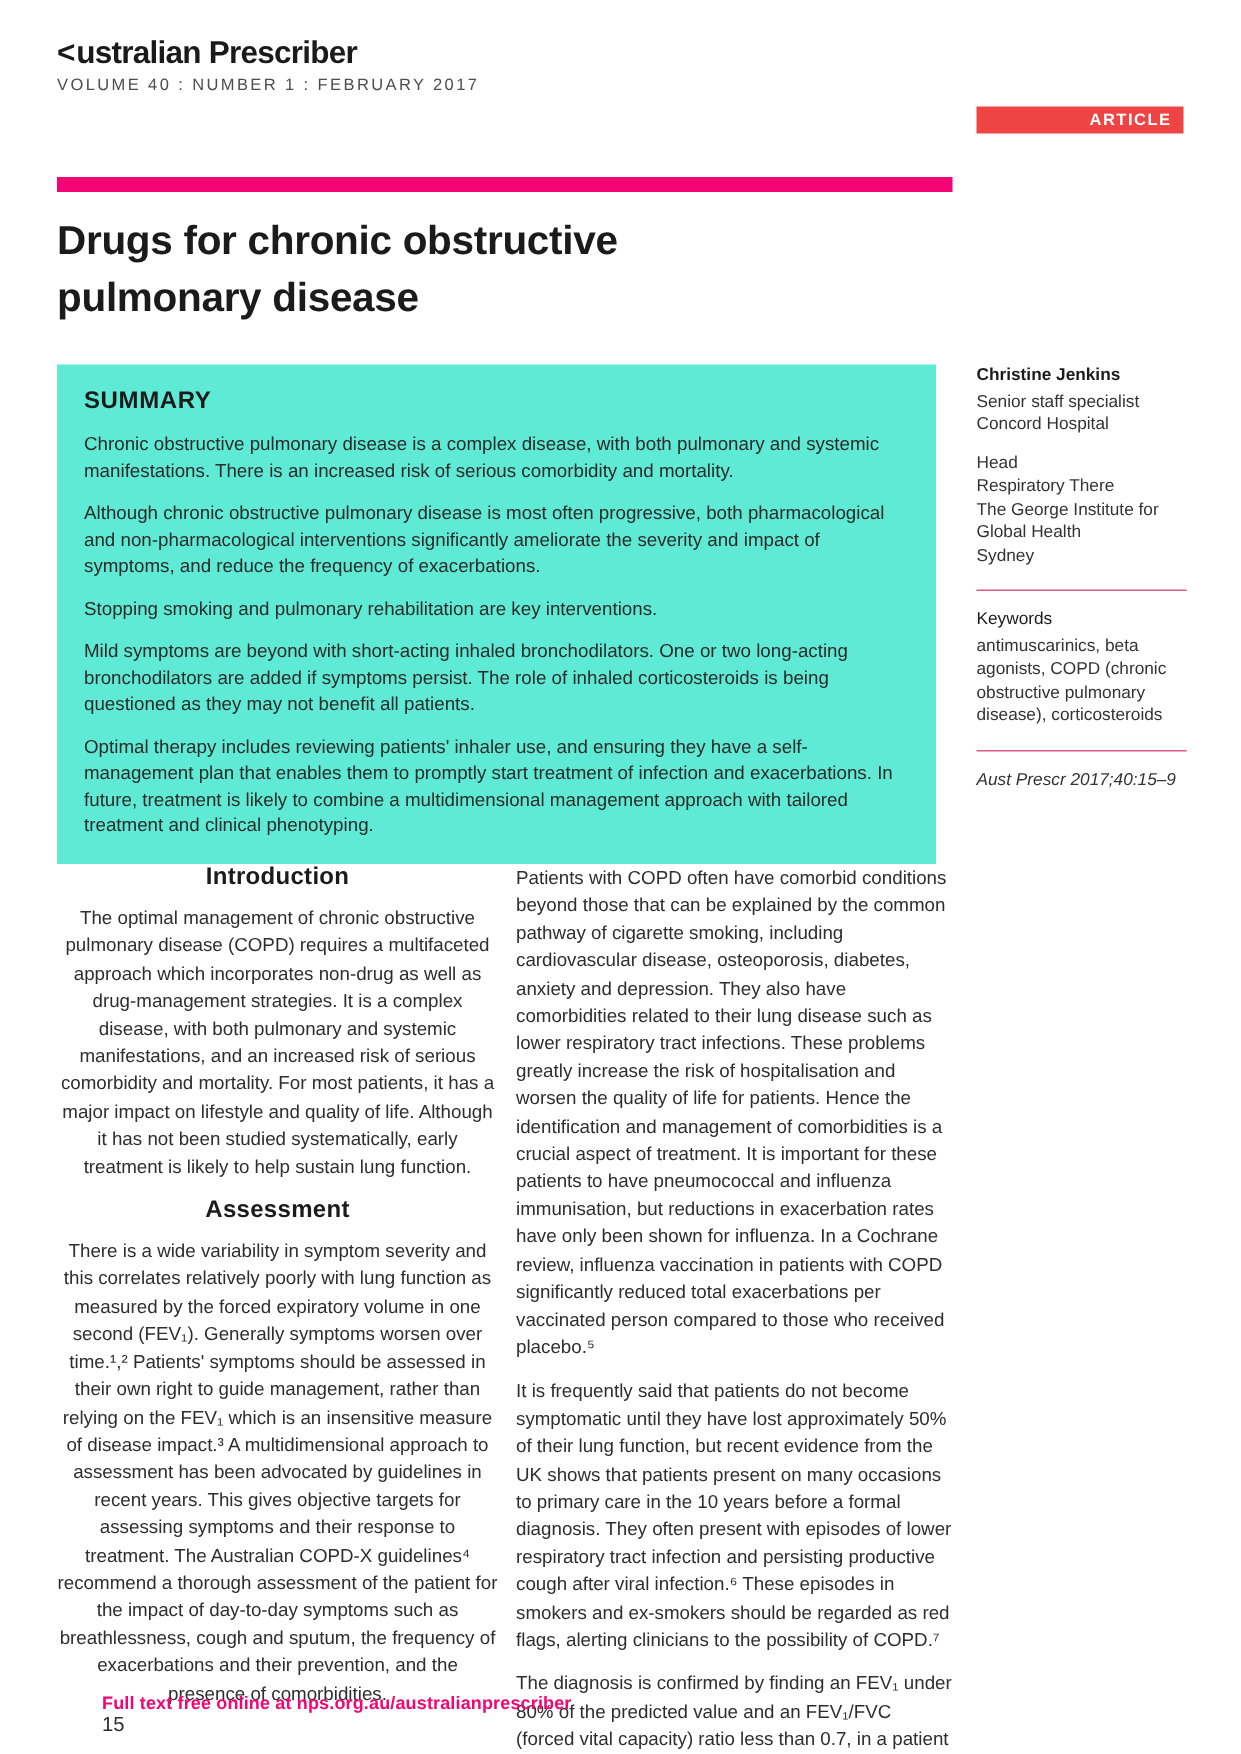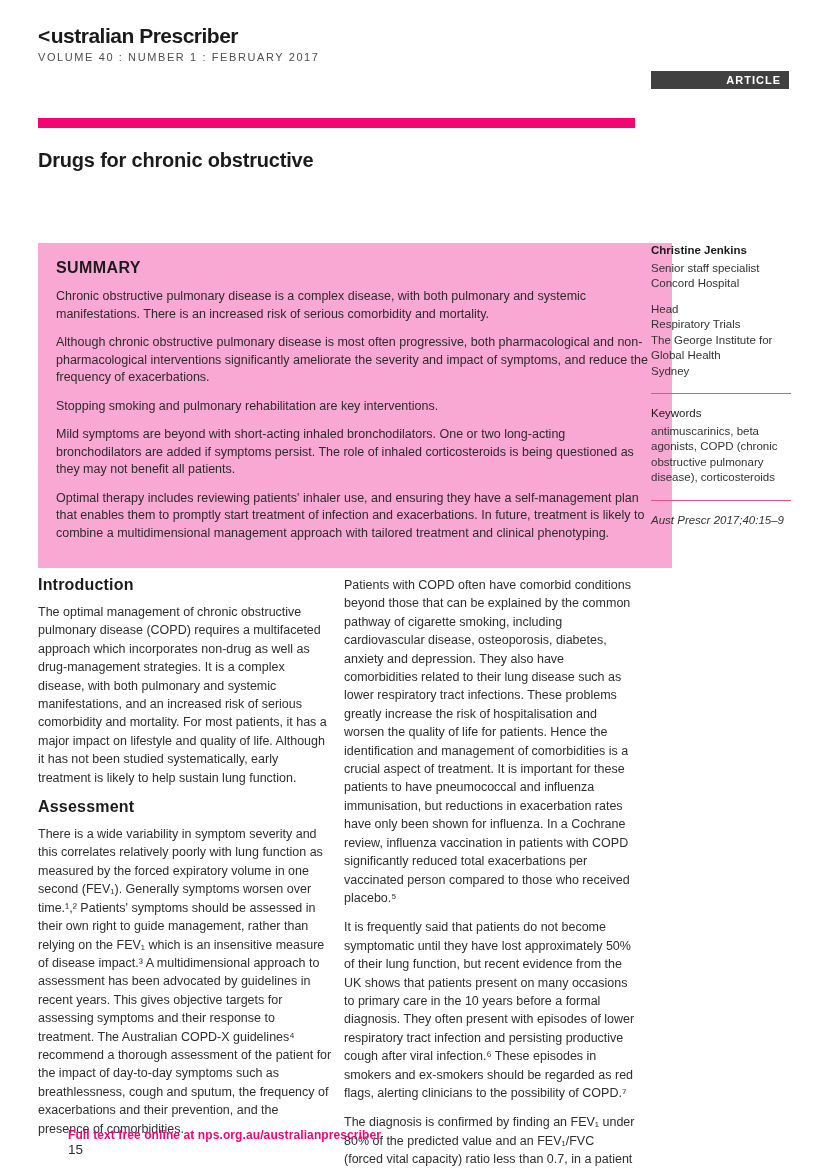--- a/index.html
+++ b/index.html
@@ -22,45 +22,45 @@
   .logo .mark { margin-right: 1px; }
   .volume-line {
     position: absolute; left: 38px; top: 51px;
     font-size: 11px; color: #4d4d4f; letter-spacing: 1.6px;
   }
 
   
   .article-badge {
     position: absolute; left: 651px; top: 71px;
     width: 138px; height: 18px;
-    background: #404040;
+    background: #ef4444;
     color: #ffffff;
     font-size: 11px; font-weight: 700; letter-spacing: 1px;
     text-align: right; line-height: 18px;
     padding-right: 8px;
   }
 
   
   .pink-bar {
     position: absolute; left: 38px; top: 118px;
     width: 597px; height: 10px; background: #F30574;
   }
   .page-title {
     position: absolute; left: 38px; top: 141px;
     width: 600px;
-    font-size: 20px; line-height: 38px; font-weight: 700;
+    font-size: 27px; line-height: 38px; font-weight: 700;
     letter-spacing: -0.2px; color: #1b1b1b;
   }
 
   
   .summary-box {
     position: absolute; left: 38px; top: 243px;
-    width: 634px;
-    background: #f9a8d4;
-    padding: 16px 18px 24px 18px;
+    width: 586px;
+    background: #5eead4;
+    padding: 16px 18px 14px 18px;
   }
   .summary-box h2 {
     font-size: 16px; font-weight: 700; color: #1b1b1b;
     letter-spacing: 0.4px; margin-bottom: 11px;
   }
   .summary-box p {
     font-size: 12.5px; line-height: 17.5px; color: #2b2b2b;
     margin-bottom: 11px;
   }
   .summary-box p:last-child { margin-bottom: 2px; }
@@ -76,21 +76,21 @@
   .sidebar .rule {
     border: none; border-top: 1px solid #E0558C;
     margin: 14px 0 12px 0;
   }
   .sidebar .kw-heading { font-weight: 400; color: #1b1b1b; margin-bottom: 2px; }
   .sidebar .citation { font-style: italic; margin-bottom: 6px; }
   .sidebar .doi { word-break: break-all; color: #333333; text-decoration: none; display: block; }
 
   
   .col { position: absolute; top: 576px; }
-  .col-left { left: 38px; width: 294px; }
+  .col-left { left: 38px; width: 294px; text-align: center; }
   .col-right { left: 344px; width: 292px; }
   .col h3 {
     font-size: 16px; font-weight: 700; color: #1b1b1b;
     margin-bottom: 9px; letter-spacing: 0.2px;
   }
   .col p {
     font-size: 12.5px; line-height: 18.4px; color: #2e2e2e;
     margin-bottom: 11px;
   }
   .col .section { margin-bottom: 9px; }
@@ -117,40 +117,41 @@
   <div class="logo">
     <span class="mark">&lt;</span><span>ustralian Prescriber</span>
   </div>
   <div class="volume-line">VOLUME 40 : NUMBER 1 : FEBRUARY 2017</div>
 
   <div class="article-badge">ARTICLE</div>
 
   <div class="pink-bar"></div>
   <h1 class="page-title">
     <span>Drugs for chronic obstructive</span><br>
+    <span>pulmonary disease</span>
   </h1>
 
   <div class="summary-box">
     <h2>SUMMARY</h2>
     <p>Chronic obstructive pulmonary disease is a complex disease, with both pulmonary and systemic manifestations. There is an increased risk of serious comorbidity and mortality.</p>
     <p>Although chronic obstructive pulmonary disease is most often progressive, both pharmacological and non-pharmacological interventions significantly ameliorate the severity and impact of symptoms, and reduce the frequency of exacerbations.</p>
     <p>Stopping smoking and pulmonary rehabilitation are key interventions.</p>
     <p>Mild symptoms are beyond with short-acting inhaled bronchodilators. One or two long-acting bronchodilators are added if symptoms persist. The role of inhaled corticosteroids is being questioned as they may not benefit all patients.</p>
     <p>Optimal therapy includes reviewing patients' inhaler use, and ensuring they have a self-management plan that enables them to promptly start treatment of infection and exacerbations. In future, treatment is likely to combine a multidimensional management approach with tailored treatment and clinical phenotyping.</p>
   </div>
 
   <div class="sidebar">
     <div class="author-name">Christine Jenkins</div>
     <div class="group">
       <div>Senior staff specialist</div>
       <div>Concord Hospital</div>
     </div>
     <div class="group">
       <div>Head</div>
-      <div>Respiratory Trials</div>
+      <div>Respiratory There</div>
       <div>The George Institute for Global Health</div>
       <div>Sydney</div>
     </div>
     <hr class="rule">
     <div class="kw-heading">Keywords</div>
     <div class="group">antimuscarinics, beta agonists, COPD (chronic obstructive pulmonary disease), corticosteroids</div>
     <hr class="rule">
     <div class="citation">Aust Prescr 2017;40:15–9</div>
   </div>
 

